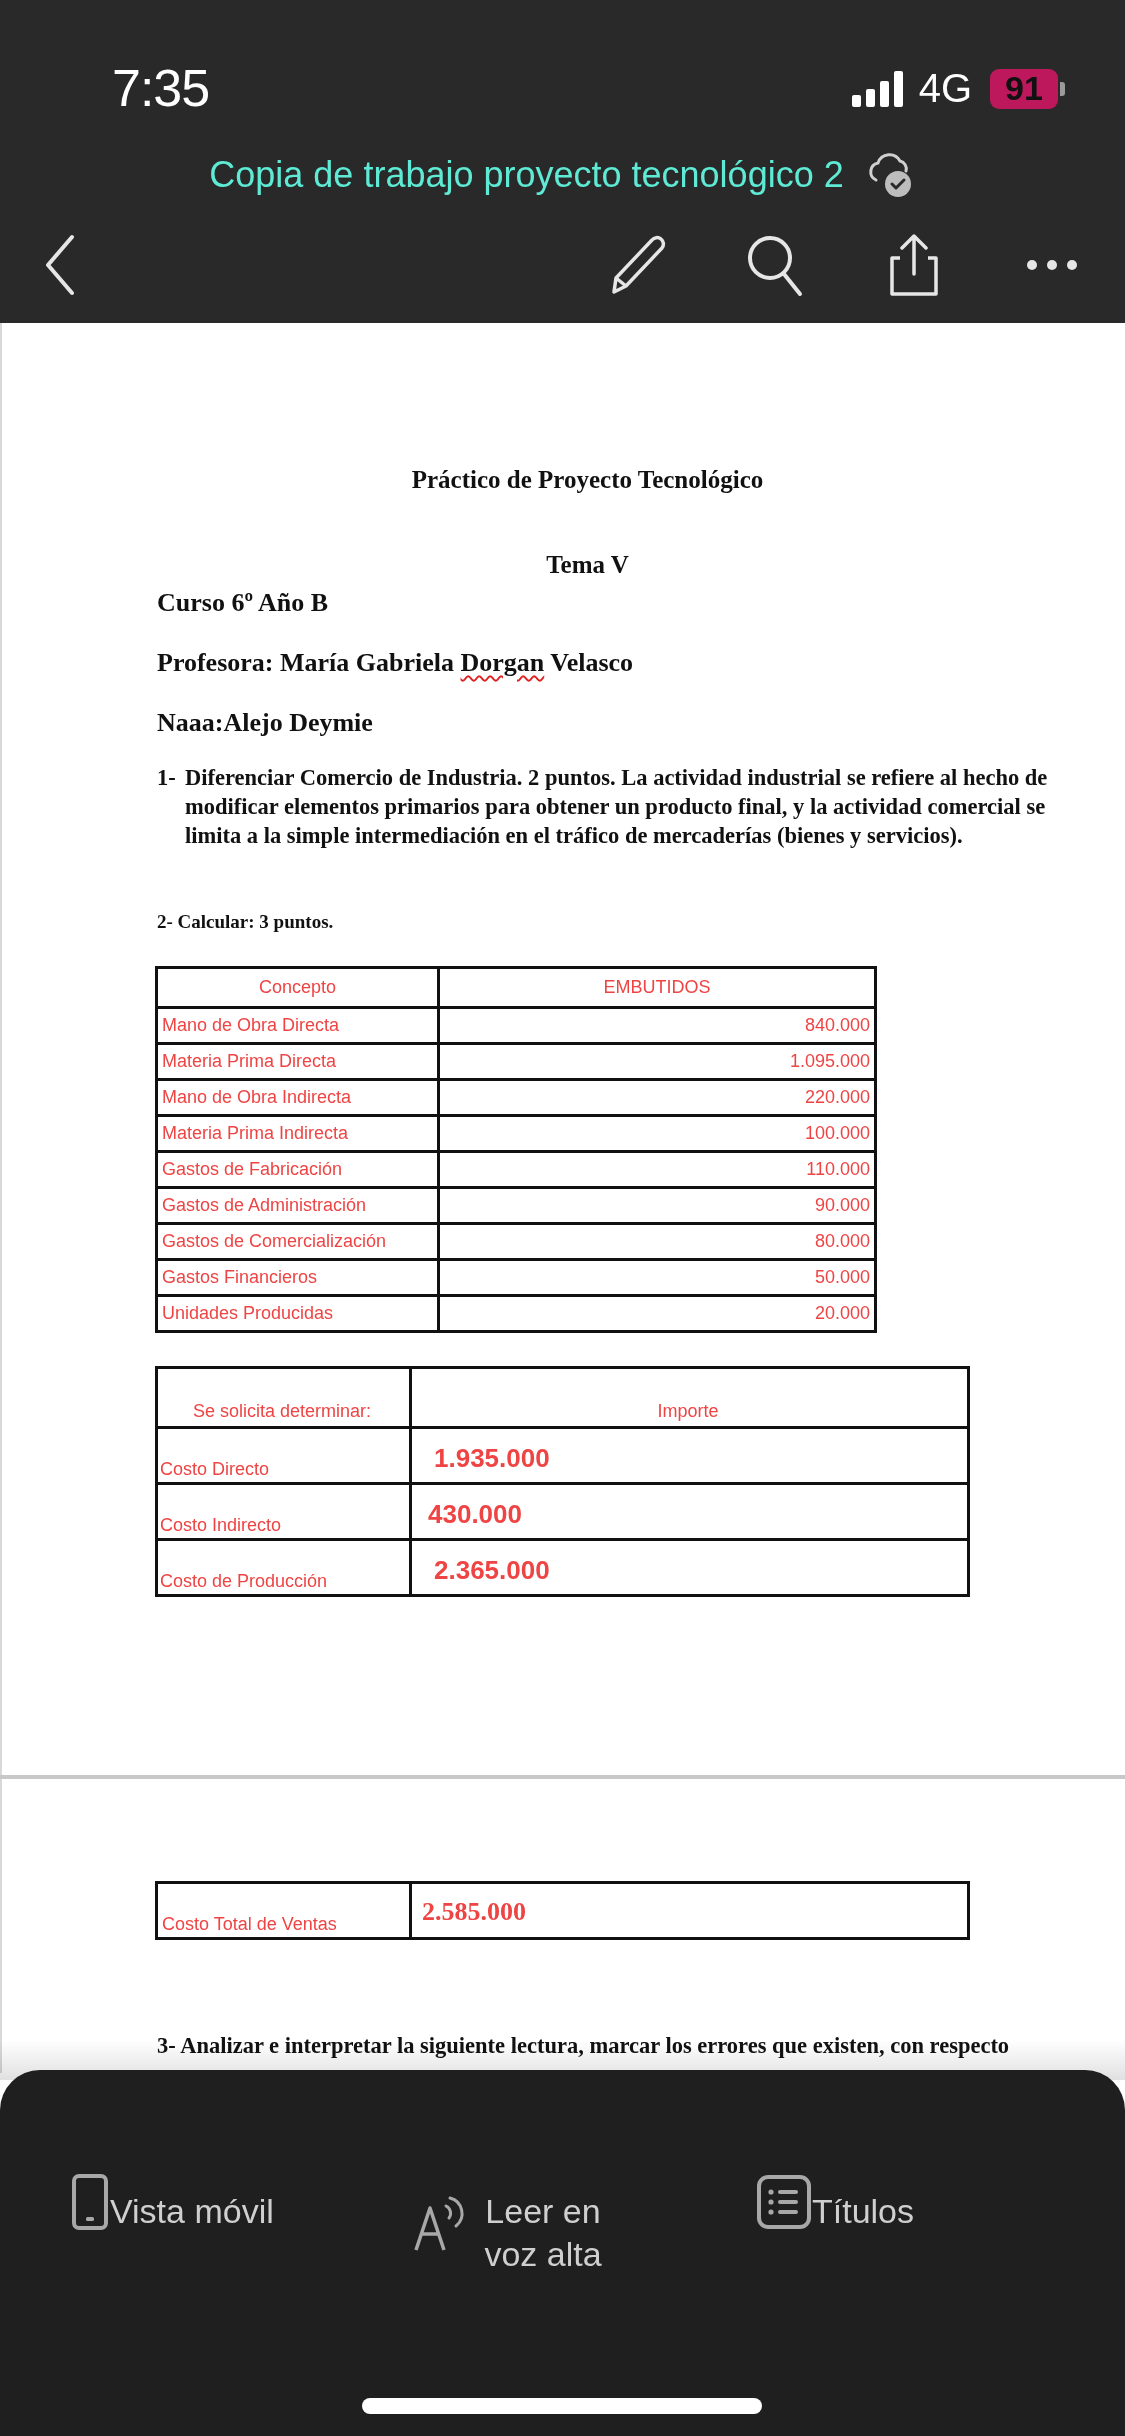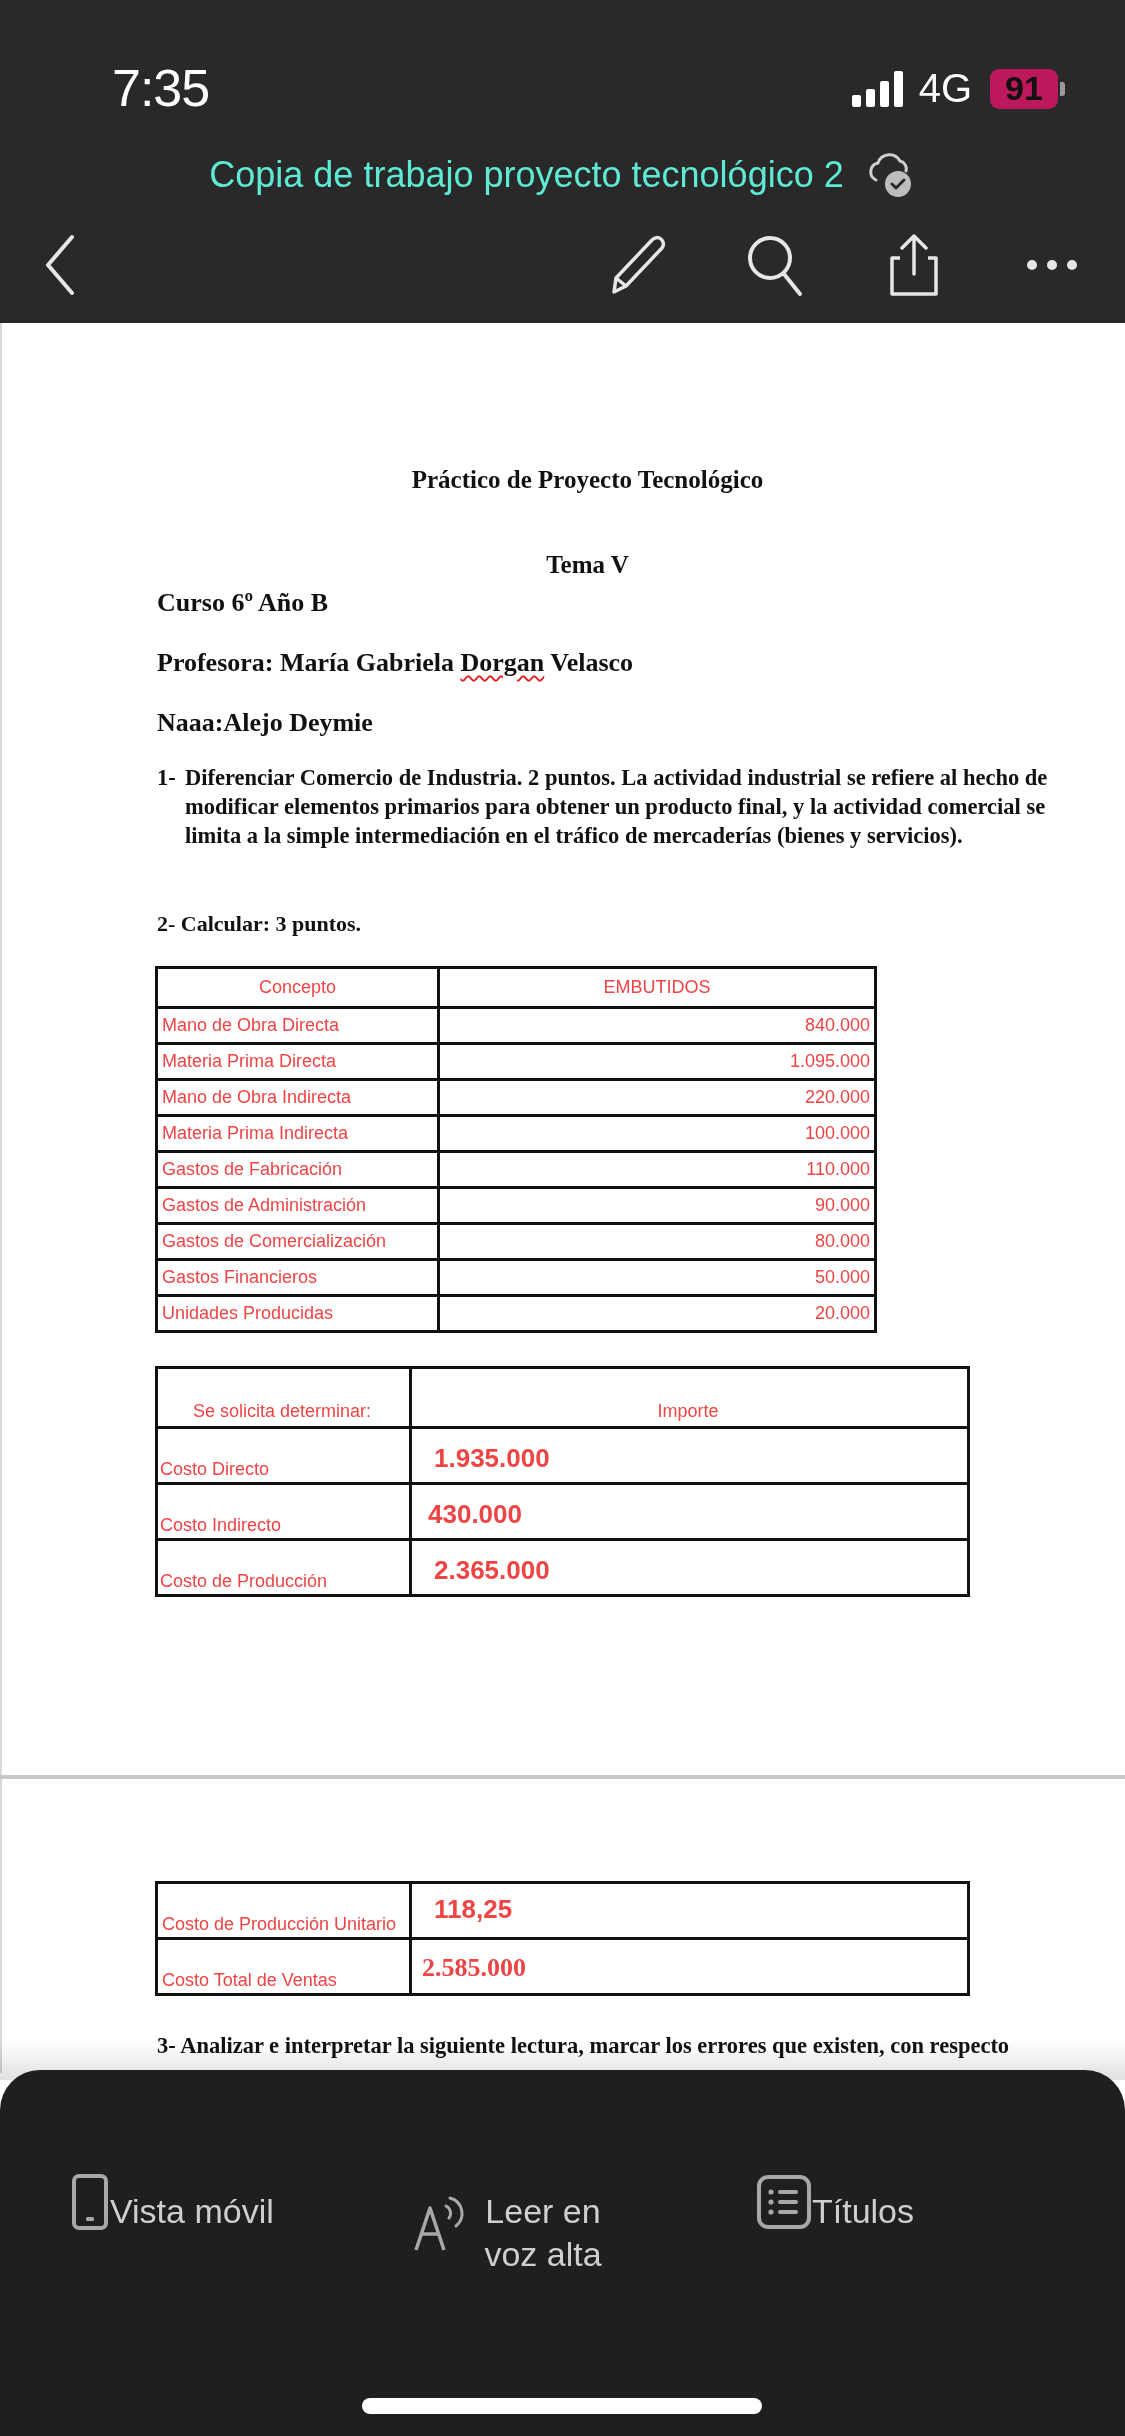--- a/index.html
+++ b/index.html
@@ -28,21 +28,21 @@
   .doc { position: absolute; left: 0; top: 323px; width: 1125px; height: 1750px; background: #fff; border-left: 2px solid #d8d8d8; }
   .page-sep { position: absolute; left: 0; top: 1775px; width: 1125px; height: 4px; background: #c8c8c8; }
   .serif { font-family: "Liberation Serif", serif; font-weight: bold; color: #111; }
   .t-title { position: absolute; left: 0; width: 1175px; top: 466px; text-align: center; font-size: 25px; }
   .t-tema { position: absolute; left: 0; width: 1175px; top: 551px; text-align: center; font-size: 25px; }
   .t-line { position: absolute; left: 157px; font-size: 26px; }
   .squiggle { text-decoration: underline wavy #e02020; text-decoration-thickness: 2px; text-underline-offset: 4px; }
   .q1 { position: absolute; left: 157px; top: 763px; width: 920px; font-size: 22.5px; line-height: 29px; font-family: "Liberation Serif", serif; font-weight: bold; color: #111; }
   .q1 .num { position: absolute; left: 0; top: 0; }
   .q1 .txt { padding-left: 28px; }
-  .q2 { position: absolute; left: 157px; top: 911px; font-size: 22px; }
+  .q2 { position: absolute; left: 157px; top: 911px; font-size: 19px; }
   .q3 { position: absolute; left: 157px; top: 2033px; font-size: 22.5px; white-space: nowrap; }
 
   table { border-collapse: collapse; position: absolute; font-family: "Liberation Sans", sans-serif; color: #ef4444; }
   .tbl1 { left: 155px; top: 966px; width: 722px; }
   .tbl1 td, .tbl1 th { border: 3px solid #111; font-size: 18px; height: 36px; padding: 0 4px; }
   .tbl1 th { font-weight: normal; text-align: center; height: 40px; }
   .tbl1 td.c1 { width: 282px; }
   .tbl1 td.c2 { text-align: right; }
 
   .tbl2 { left: 155px; top: 1366px; width: 815px; }
@@ -204,24 +204,20 @@
       </tr>
   <tr>
         <td class="c1">Costo de Producción</td>
         <td><span class="val">2.365.000</span></td>
       </tr>
 </tbody>
   </table>
 
 <table class="tbl3">
   <tbody>
-      <tr>
-        <td class="c1">Costo de Producción Unitario</td>
-        <td><span class="val sansval">118,25</span></td>
-      </tr>
   <tr>
         <td class="c1">Costo Total de Ventas</td>
         <td><span class="val serifval">2.585.000</span></td>
       </tr>
 </tbody>
   </table>
 
 <div class="serif q3">3- Analizar e interpretar la siguiente lectura, marcar los errores que existen, con respecto</div>
 <div class="sheet-shadow"></div>
 

